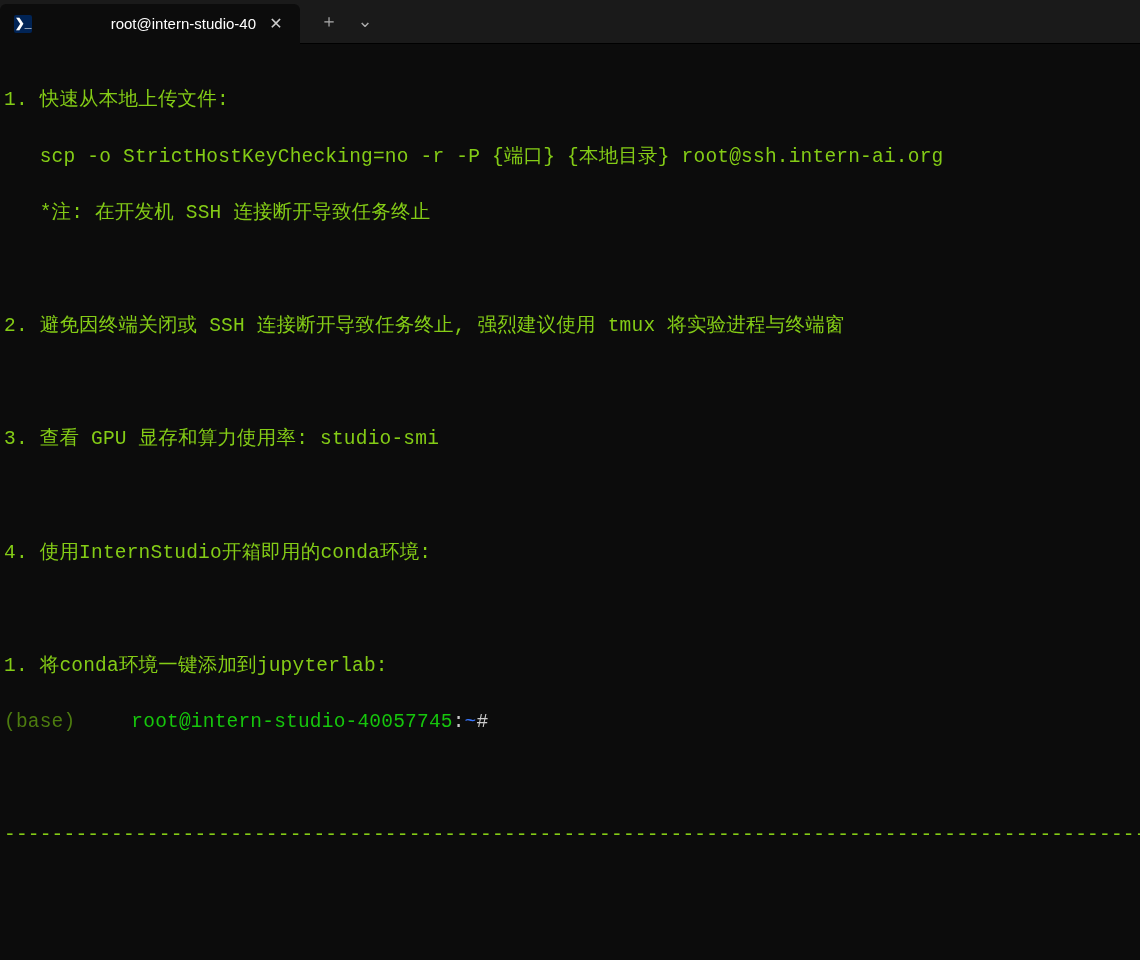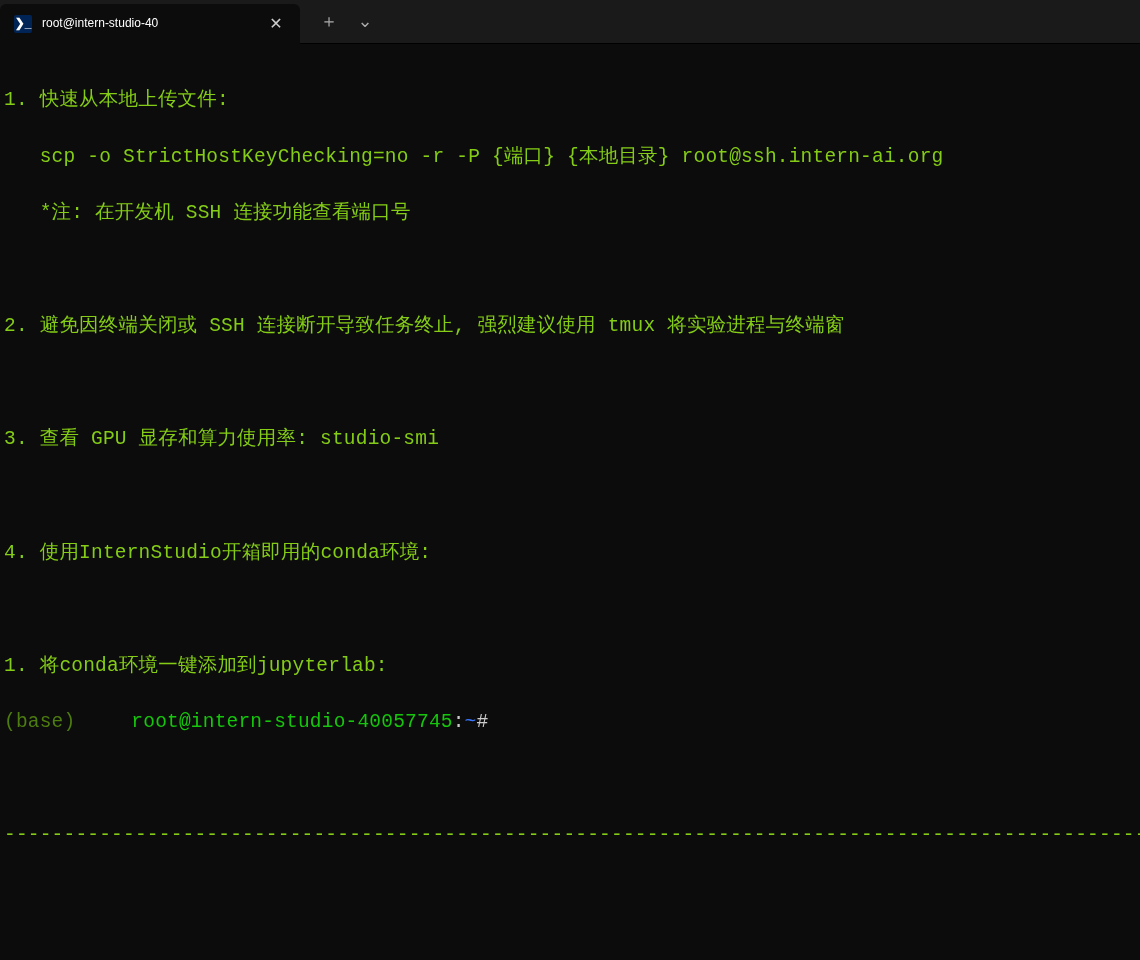--- a/index.html
+++ b/index.html
@@ -42,23 +42,24 @@
     align-items: center;
     justify-content: center;
     color: #fff;
     font-size: 12px;
     font-weight: bold;
     font-family: sans-serif;
   }
   .tab-title {
     flex: 1;
     font-family: "Segoe UI", sans-serif;
-    font-size: 12px;
+    font-size: 15px;
     white-space: nowrap;
     overflow: hidden;
+    text-align: right;
   }
   .tab-close {
     color: #ccc;
     font-size: 16px;
     width: 20px;
     text-align: center;
     cursor: pointer;
     font-family: sans-serif;
   }
   .tab-actions {
@@ -102,21 +103,21 @@
   </div>
   <div class="tab-actions">
     <span class="btn">＋</span>
     <span class="btn">⌄</span>
   </div>
 </div>
 
 <div class="terminal">
 <span class="ln output">1. 快速从本地上传文件:</span>
 <span class="ln output">   scp -o StrictHostKeyChecking=no -r -P {端口} {本地目录} root@ssh.intern-ai.org</span>
-<span class="ln output">   *注: 在开发机 SSH 连接功能查看端口号</span>
+<span class="ln output">   *注: 在开发机 SSH 连接断开导致任务终止</span>
 <span class="ln"></span>
 <span class="ln output">2. 避免因终端关闭或 SSH 连接断开导致任务终止, 强烈建议使用 tmux 将实验进程与终端窗</span>
 <span class="ln"></span>
 <span class="ln output">3. 查看 GPU 显存和算力使用率: studio-smi</span>
 <span class="ln"></span>
 <span class="ln output">4. 使用InternStudio开箱即用的conda环境:</span>
 <span class="ln"></span>
 <span class="ln output">1. 将conda环境一键添加到jupyterlab:</span>
 <span class="ln"><span class="env">(base)</span> <span class="user-host">root@intern-studio-40057745</span><span class="sep">:</span><span class="path">~</span><span class="prompt-sym">#</span></span>
 <span class="ln"></span>

